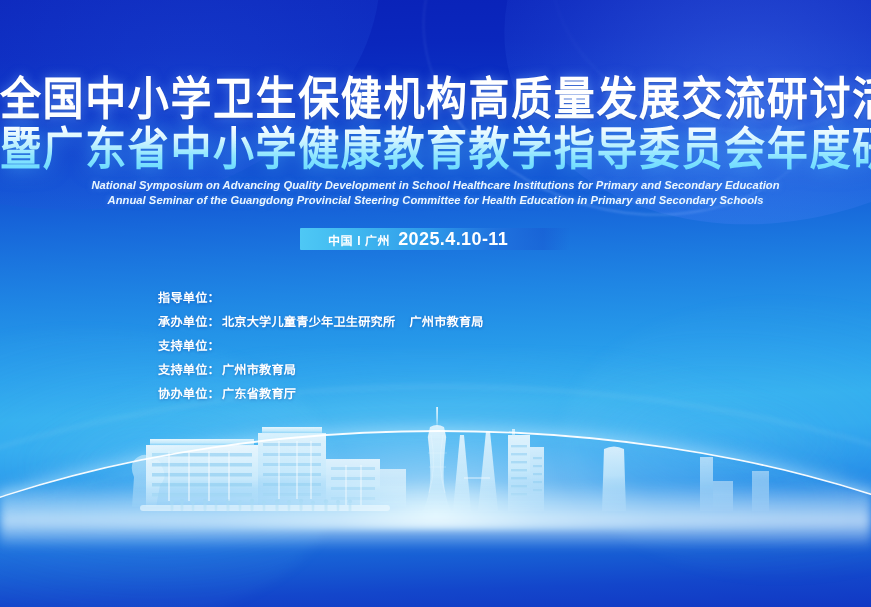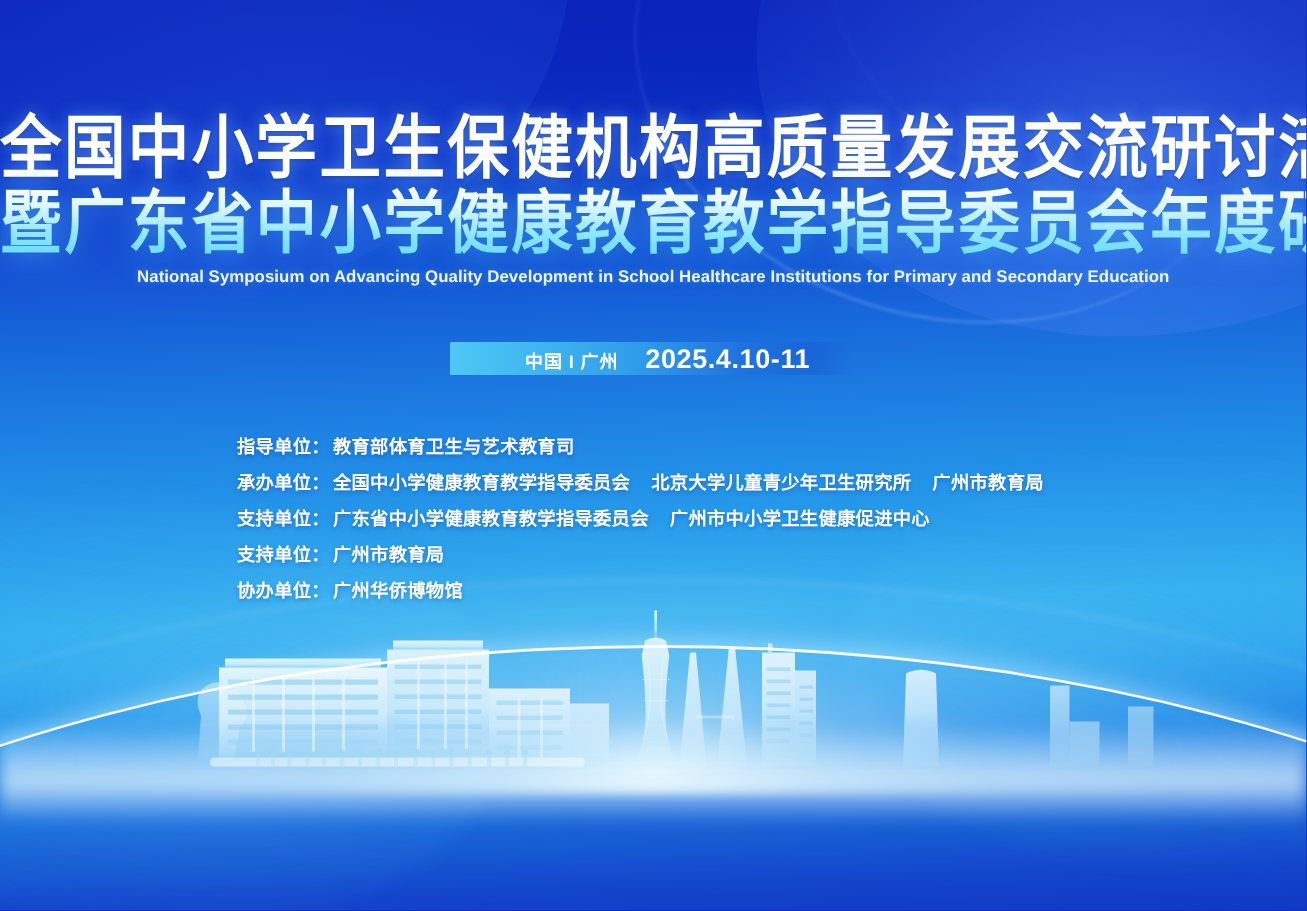--- a/index.html
+++ b/index.html
@@ -195,38 +195,39 @@
     text-align: center;
     color: #eaf6ff;
   }
   .subtitle-line {
     font-size: 11.2px;
     font-weight: 700;
     line-height: 15px;
     letter-spacing: 0.05px;
     white-space: nowrap;
     text-shadow: 0 0 6px rgba(110,180,255,0.45);
+    font-style: italic;
   }
 
   .date-banner {
     position: absolute;
     top: 228px;
     left: 300px;
     width: 270px;
     height: 22px;
     background: linear-gradient(90deg, #4ec8f5 0%, #3fb6ef 22%, #2e9ae9 48%, #2072de 72%, rgba(24,86,208,0.45) 90%, rgba(20,70,200,0) 100%);
     display: flex;
     align-items: center;
     border-radius: 1px;
   }
   .date-banner-inner {
     display: flex;
     align-items: baseline;
-    gap: 18px;
-    margin-left: 50px;
+    gap: 8px;
+    margin-left: 28px;
     white-space: nowrap;
   }
   .date-location {
     color: #ffffff;
     font-size: 12px;
     font-weight: 700;
     letter-spacing: 0.6px;
   }
   .date-range {
     color: #ffffff;
@@ -447,65 +448,58 @@
 
   <div class="content">
 
     <div class="title-block">
       <div class="title-line-1">全国中小学卫生保健机构高质量发展交流研讨活动</div>
       <div class="title-line-2">暨广东省中小学健康教育教学指导委员会年度研讨活动</div>
     </div>
 
     <div class="subtitle-block">
       <div class="subtitle-line">National Symposium on Advancing Quality Development in School Healthcare Institutions for Primary and Secondary Education</div>
+      <div class="subtitle-line">Annual Seminar of the Guangdong Provincial Steering Committee for Health Education in Primary and Secondary Schools</div>
     </div>
 
     <div class="date-banner">
       <div class="date-banner-inner">
         <span class="date-location">中国 I 广州</span>
         <span class="date-range">2025.4.10-11</span>
       </div>
     </div>
 
     <div class="orgs">
 
       <div class="org-row">
         <span class="org-label">指导单位：</span>
-        <span class="org-values">
-          <span>教育部体育卫生与艺术教育司</span>
-        </span>
       </div>
 
       <div class="org-row">
         <span class="org-label">承办单位：</span>
         <span class="org-values">
-          <span>全国中小学健康教育教学指导委员会</span>
           <span>北京大学儿童青少年卫生研究所</span>
           <span>广州市教育局</span>
         </span>
       </div>
 
       <div class="org-row">
         <span class="org-label">支持单位：</span>
-        <span class="org-values">
-          <span>广东省中小学健康教育教学指导委员会</span>
-          <span>广州市中小学卫生健康促进中心</span>
-        </span>
       </div>
 
       <div class="org-row">
         <span class="org-label">支持单位：</span>
         <span class="org-values">
           <span>广州市教育局</span>
         </span>
       </div>
 
       <div class="org-row">
         <span class="org-label">协办单位：</span>
         <span class="org-values">
-          <span>广州华侨博物馆</span>
+          <span>广东省教育厅</span>
         </span>
       </div>
 
     </div>
 
   </div>
 </div>
 
 </body></html>

